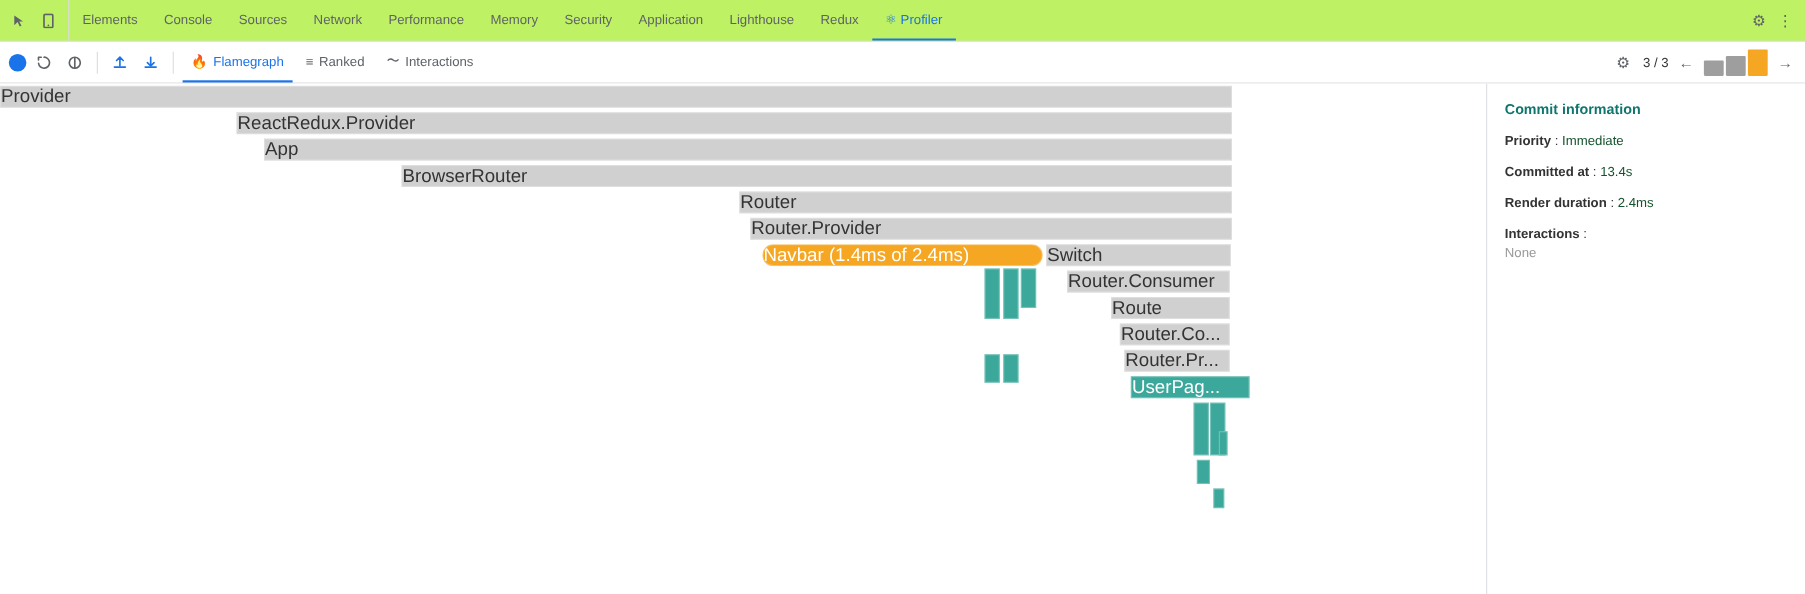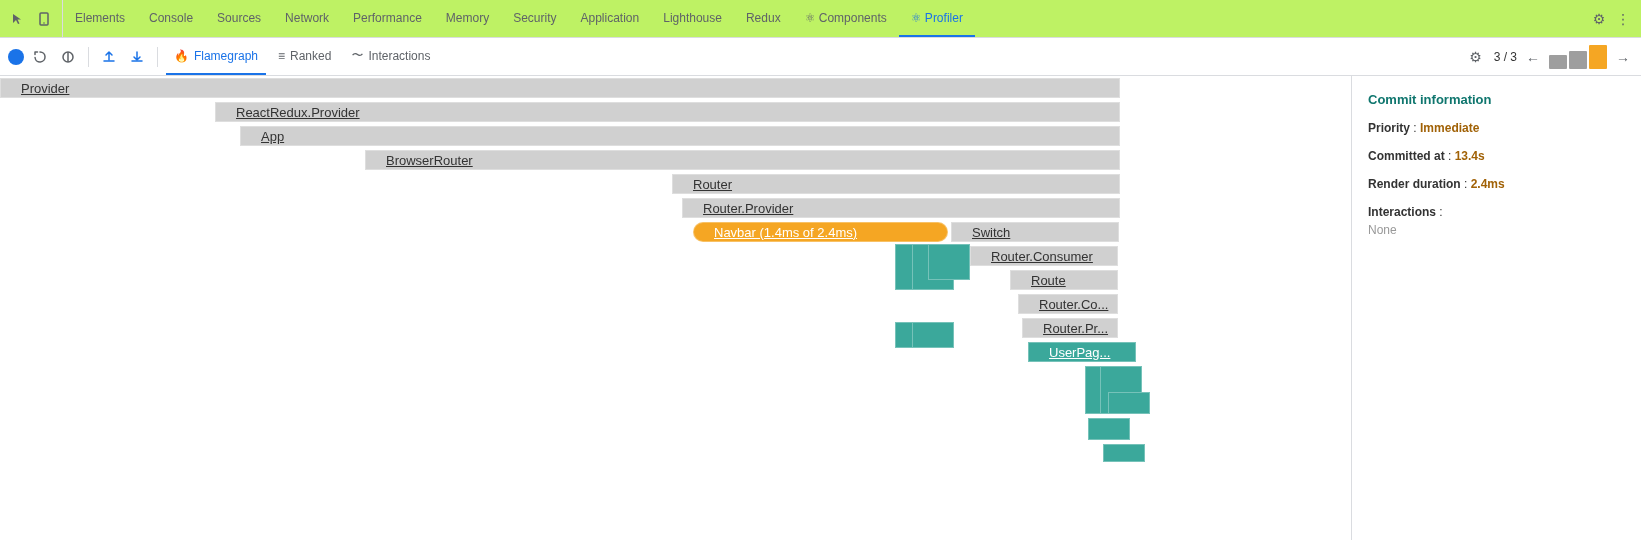--- a/index.html
+++ b/index.html
@@ -127,27 +127,26 @@
       overflow: auto;
       position: relative;
       background: #fff;
     }
 
     .flame-block {
       position: absolute;
       height: 20px;
       display: flex;
       align-items: center;
-      padding: 0 20px;
-      font-size: 13px;
+      padding: 0 0;
+      font-size: 17px;
       white-space: nowrap;
       overflow: hidden;
       cursor: pointer;
       border: 1px solid rgba(255,255,255,0.3);
-      text-decoration: underline;
     }
 
     .flame-block.gray { background: #d0d0d0; color: #333; }
     .flame-block.teal { background: #3ba89b; color: #fff; }
     .flame-block.orange { background: #f5a623; color: #fff; border-radius: 10px; }
 
     
     .sidebar {
       width: 290px;
       border-left: 1px solid #dadce0;
@@ -164,22 +163,22 @@
     .sidebar-row {
       margin-bottom: 10px;
       font-size: 12px;
       line-height: 1.5;
     }
     .sidebar-label {
       font-weight: 600;
       color: #333;
     }
     .sidebar-value {
-      font-weight: 700;
-      color: #a16207;
+      font-weight: 400;
+      color: #14532d;
     }
     .sidebar-none {
       color: #999;
     }
 
     
     .flame-container {
       position: relative;
       width: 1120px;
       height: 420px;
@@ -206,21 +205,20 @@
     <div class="nav-tab">Elements</div>
     <div class="nav-tab">Console</div>
     <div class="nav-tab">Sources</div>
     <div class="nav-tab">Network</div>
     <div class="nav-tab">Performance</div>
     <div class="nav-tab">Memory</div>
     <div class="nav-tab">Security</div>
     <div class="nav-tab">Application</div>
     <div class="nav-tab">Lighthouse</div>
     <div class="nav-tab">Redux</div>
-    <div class="nav-tab">⚛ Components</div>
     <div class="nav-tab active">⚛ Profiler</div>
   </div>
   <div class="nav-right">
     <div class="gear-icon">⚙</div>
     <div class="ellipsis-icon">⋮</div>
   </div>
 </div>
 
 <div class="toolbar">
 

